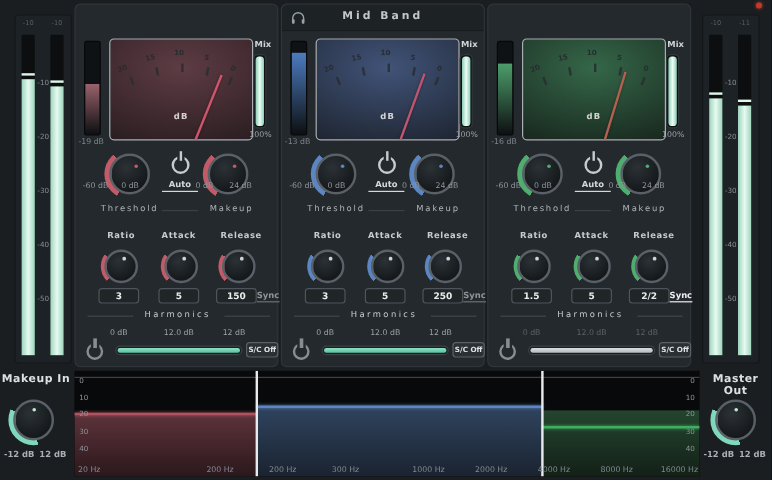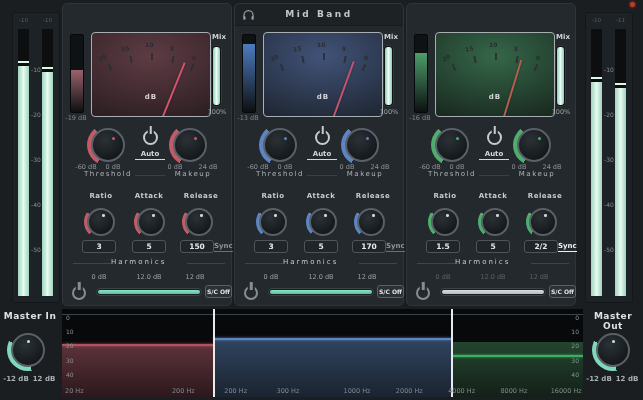--- a/index.html
+++ b/index.html
@@ -50,32 +50,32 @@
   .ring-sm .cap{inset:3px;}
   .ring-sm .cap .dot{left:55%;top:18%;width:2.5px;height:2.5px;background:#cfd4d7;}
   
   .pwr{position:absolute;width:15px;height:15px;border:2px solid #c6cbd0;border-radius:50%;box-sizing:border-box;}
   .pwr::before{content:'';position:absolute;left:50%;top:-6px;transform:translateX(-50%);
                width:2.5px;height:8px;background:#c6cbd0;box-shadow:0 0 0 2px #24292d;}
   .pwr.dim{border-color:#868d93;}
   .pwr.dim::before{background:#868d93;}
   .auto-label{position:absolute;left:72px;top:146px;width:30px;text-align:center;font-size:7px;
               font-weight:bold;color:#d3d8db;border-bottom:1px solid #d3d8db;padding-bottom:1px;}
-  .mm{position:absolute;top:159px;font-size:6.5px;color:#8d949a;text-align:center;}
+  .mm{position:absolute;top:147px;font-size:6.5px;color:#8d949a;}
   .rowlabel{position:absolute;font-size:7px;letter-spacing:1.5px;color:#aeb4b9;text-align:center;}
   .thr-mk-line{position:absolute;left:72px;width:30px;top:171px;height:1px;background:#3a4045;}
   .knoblabel{position:absolute;top:188px;font-size:7px;font-weight:bold;color:#c6cbce;text-align:center;letter-spacing:.5px;}
   .vbox{position:absolute;top:236px;width:34px;height:13px;background:#202528;border:1px solid #4d545a;
         border-radius:3px;display:flex;align-items:center;justify-content:center;
         font-size:7.5px;font-weight:bold;color:#e8ebed;box-sizing:border-box;}
   .sync{position:absolute;left:151px;top:238px;font-size:7px;font-weight:bold;color:#8d949a;
         border-bottom:1px solid #6a7076;padding-bottom:1px;}
   .sync.active{color:#eef1f3;border-color:#eef1f3;}
   .harm-line{position:absolute;top:259px;width:38px;height:1px;background:#3f464b;}
-  .harm-title{position:absolute;left:48px;top:254px;width:74px;text-align:left;font-size:7px;
+  .harm-title{position:absolute;left:48px;top:254px;width:74px;text-align:center;font-size:7px;
               letter-spacing:2px;color:#c6cbce;}
   .hlab{position:absolute;top:269px;font-size:6.5px;color:#9aa1a6;text-align:center;}
   .hslider{position:absolute;left:33px;top:284px;width:106px;height:8px;background:#1a1e21;
            border:1px solid #3c4247;border-radius:4px;box-sizing:border-box;}
   .hslider-fill{position:absolute;inset:1px;border-radius:3px;background:linear-gradient(180deg,#8fe0c4,#58c2a0);}
   .harm-row.dim .hslider-fill{background:linear-gradient(180deg,#d9dde0,#b4babf);}
   .harm-row.dim .hlab{opacity:.45;}
   .sc-btn{position:absolute;left:142px;top:281px;width:27px;height:13px;background:#2a3034;
           border:1px solid #5a6167;border-radius:3px;display:flex;align-items:center;justify-content:center;
           font-size:6px;font-weight:bold;color:#dfe3e5;box-sizing:border-box;}
@@ -278,21 +278,21 @@
           </div>
         </div>
     <div class="ring ring-sm" style="left:119px;top:201px">
           <div class="cap">
             <span class="dot"></span>
           </div>
         </div>
 
     <div class="vbox" style="left:19px">3</div>
     <div class="vbox" style="left:69px">5</div>
-    <div class="vbox" style="left:117px">170</div>
+    <div class="vbox" style="left:117px">250</div>
     <div class="sync sync-label">Sync</div>
 
     <div class="harm-row">
       <div class="harm-line" style="left:10px"></div>
       <div class="harm-title">Harmonics</div>
       <div class="harm-line" style="left:124px"></div>
       <span class="hlab" style="left:20px;width:32px">0 dB</span>
       <span class="hlab" style="left:64px;width:44px">12.0 dB</span>
       <span class="hlab" style="left:114px;width:36px">12 dB</span>
       <div class="pwr dim" style="left:9px;top:282px;width:14px;height:14px"></div>
@@ -405,21 +405,21 @@
           <div class="mfill" style="height: 84%;"></div>
         </div>
       <div class="mscale">
         <span style="top:53px">-10</span>
         <span style="top:98px">-20</span>
         <span style="top:143px">-30</span>
         <span style="top:188px">-40</span>
         <span style="top:233px">-50</span>
       </div>
     </div>
-    <div class="master-label">Master In</div>
+    <div class="master-label">Makeup In</div>
     <div class="ring ring-lg master-knob" style="left:7px;top:329px">
         <div class="cap">
           <span class="dot"></span>
         </div>
       </div>
     <span class="m-min" style="left:2px">-12 dB</span>
     <span class="m-max" style="left:30px">12 dB</span>
   </aside>
 
   <aside class="master" style="left:583px">

